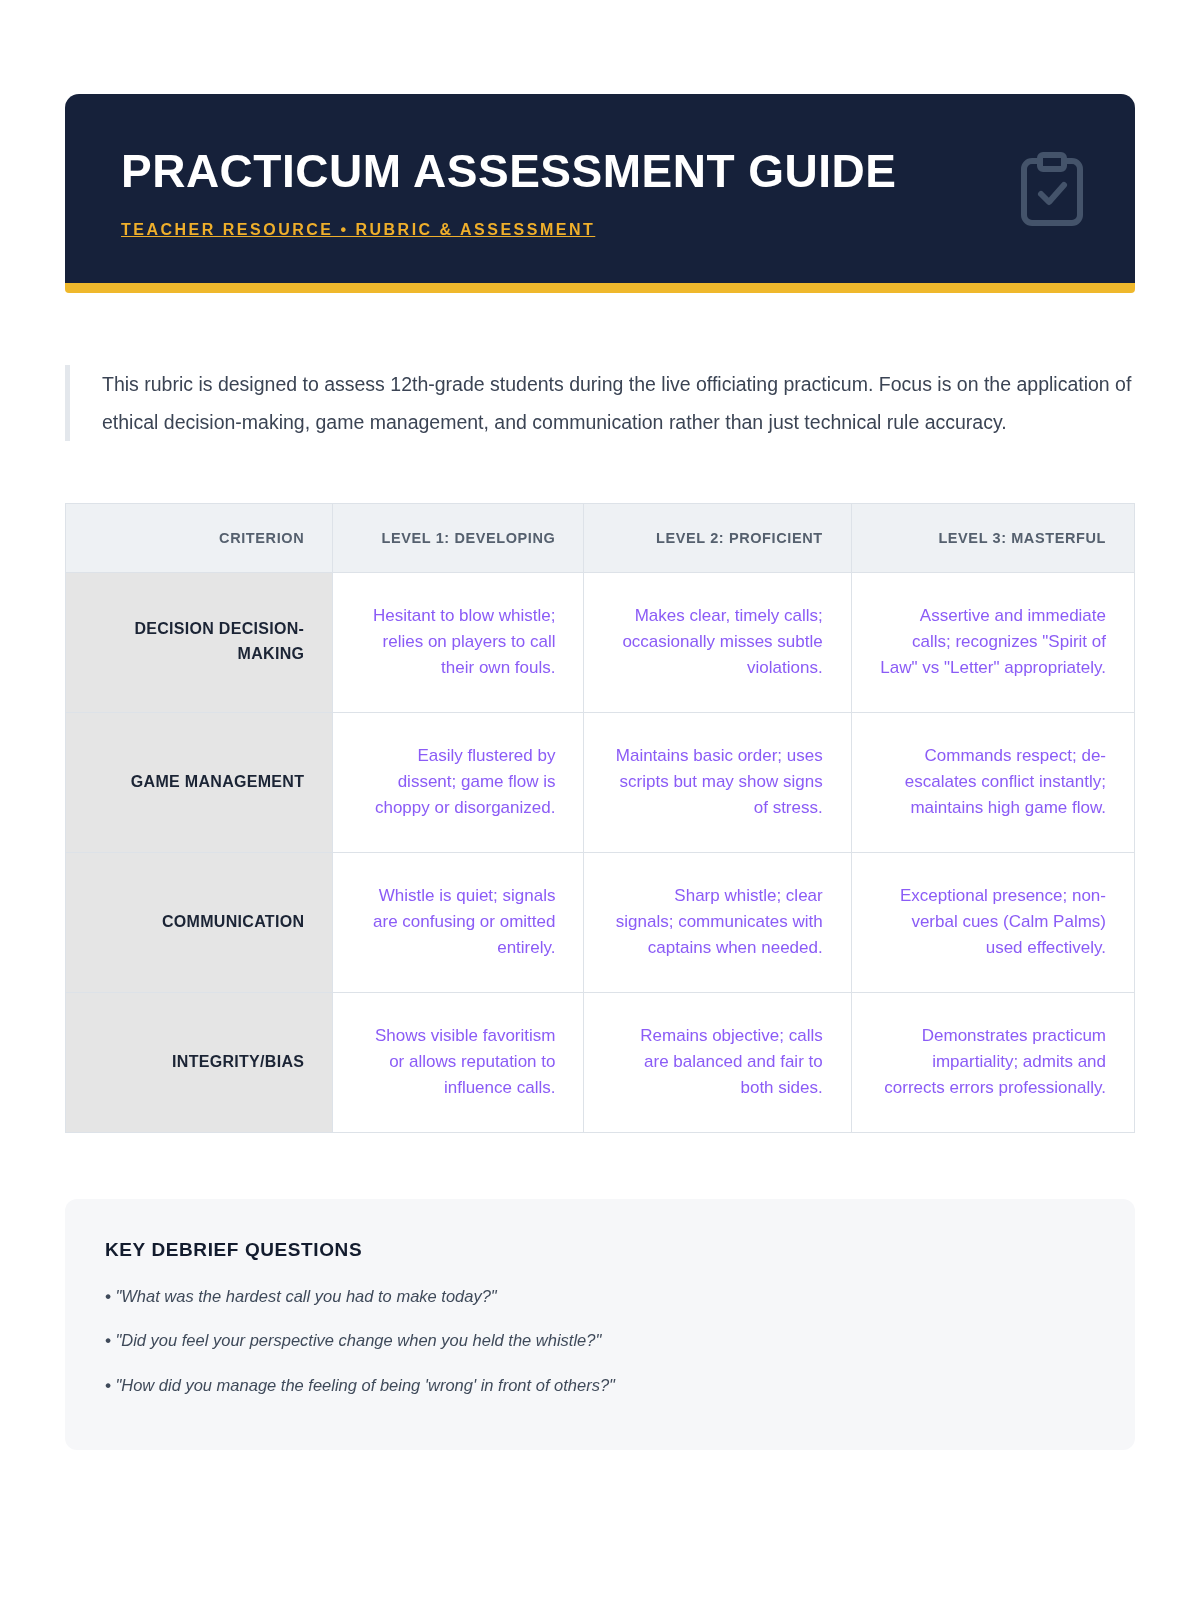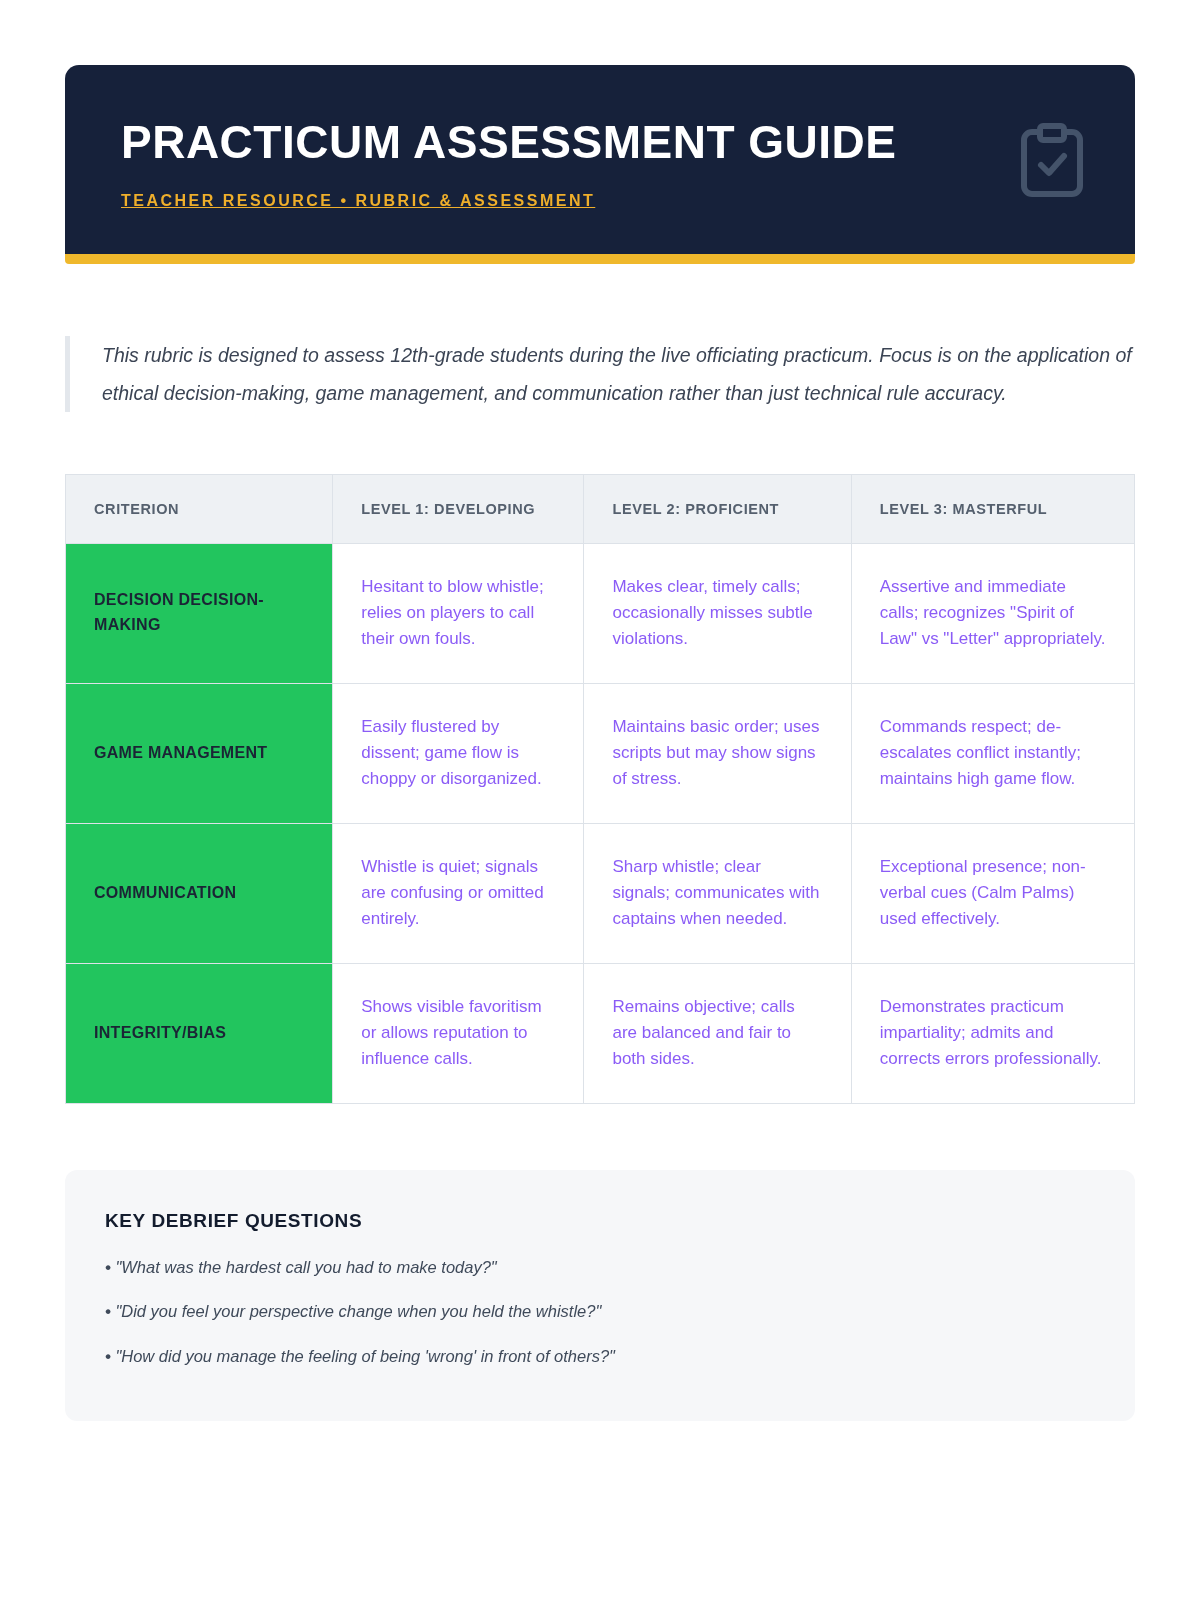--- a/index.html
+++ b/index.html
@@ -8,21 +8,21 @@
     height: 1600px;
     overflow: hidden;
     background: #ffffff;
     font-family: "Liberation Sans", sans-serif;
     color: #333a45;
   }
   .page {
     width: 1200px;
     height: 1600px;
     position: relative;
-    padding: 65px 65px 0 65px;
+    padding: 94px 65px 0 65px;
   }
 
   
   .banner {
     background: #16213a;
     border-radius: 14px 14px 0 0;
     padding: 52px 56px 44px 56px;
     position: relative;
   }
   .banner-title {
@@ -49,54 +49,53 @@
     height: 10px;
     background: #efb82c;
     border-radius: 0 0 4px 4px;
   }
 
   
   .intro {
     margin-top: 72px;
     border-left: 5px solid #e3e7ec;
     padding-left: 32px;
-    font-style: italic;
     font-size: 19.5px;
     line-height: 1.95;
     color: #3b4454;
   }
 
   
   table.rubric {
     margin-top: 62px;
     width: 100%;
     border-collapse: collapse;
   }
   .rubric th, .rubric td {
     border: 1px solid #dde2e8;
     vertical-align: middle;
-    text-align: left;
+    text-align: right;
   }
   .rubric thead th {
     background: #eef1f4;
     color: #55606e;
     font-size: 14.5px;
     font-weight: 700;
     letter-spacing: 0.6px;
     padding: 26px 28px;
   }
   .rubric td {
     padding: 30px 28px;
     font-size: 17px;
     line-height: 1.55;
     color: #8b5cf6;
     background: #ffffff;
   }
   .rubric td.criterion {
-    background: #22c55e;
+    background: #e5e5e5;
     font-weight: 700;
     font-size: 16px;
     color: #1b2435;
     letter-spacing: 0.3px;
   }
   .rubric col.c0 { width: 25%; }
   .rubric col.c1 { width: 23.5%; }
   .rubric col.c2 { width: 25%; }
   .rubric col.c3 { width: 26.5%; }
 

